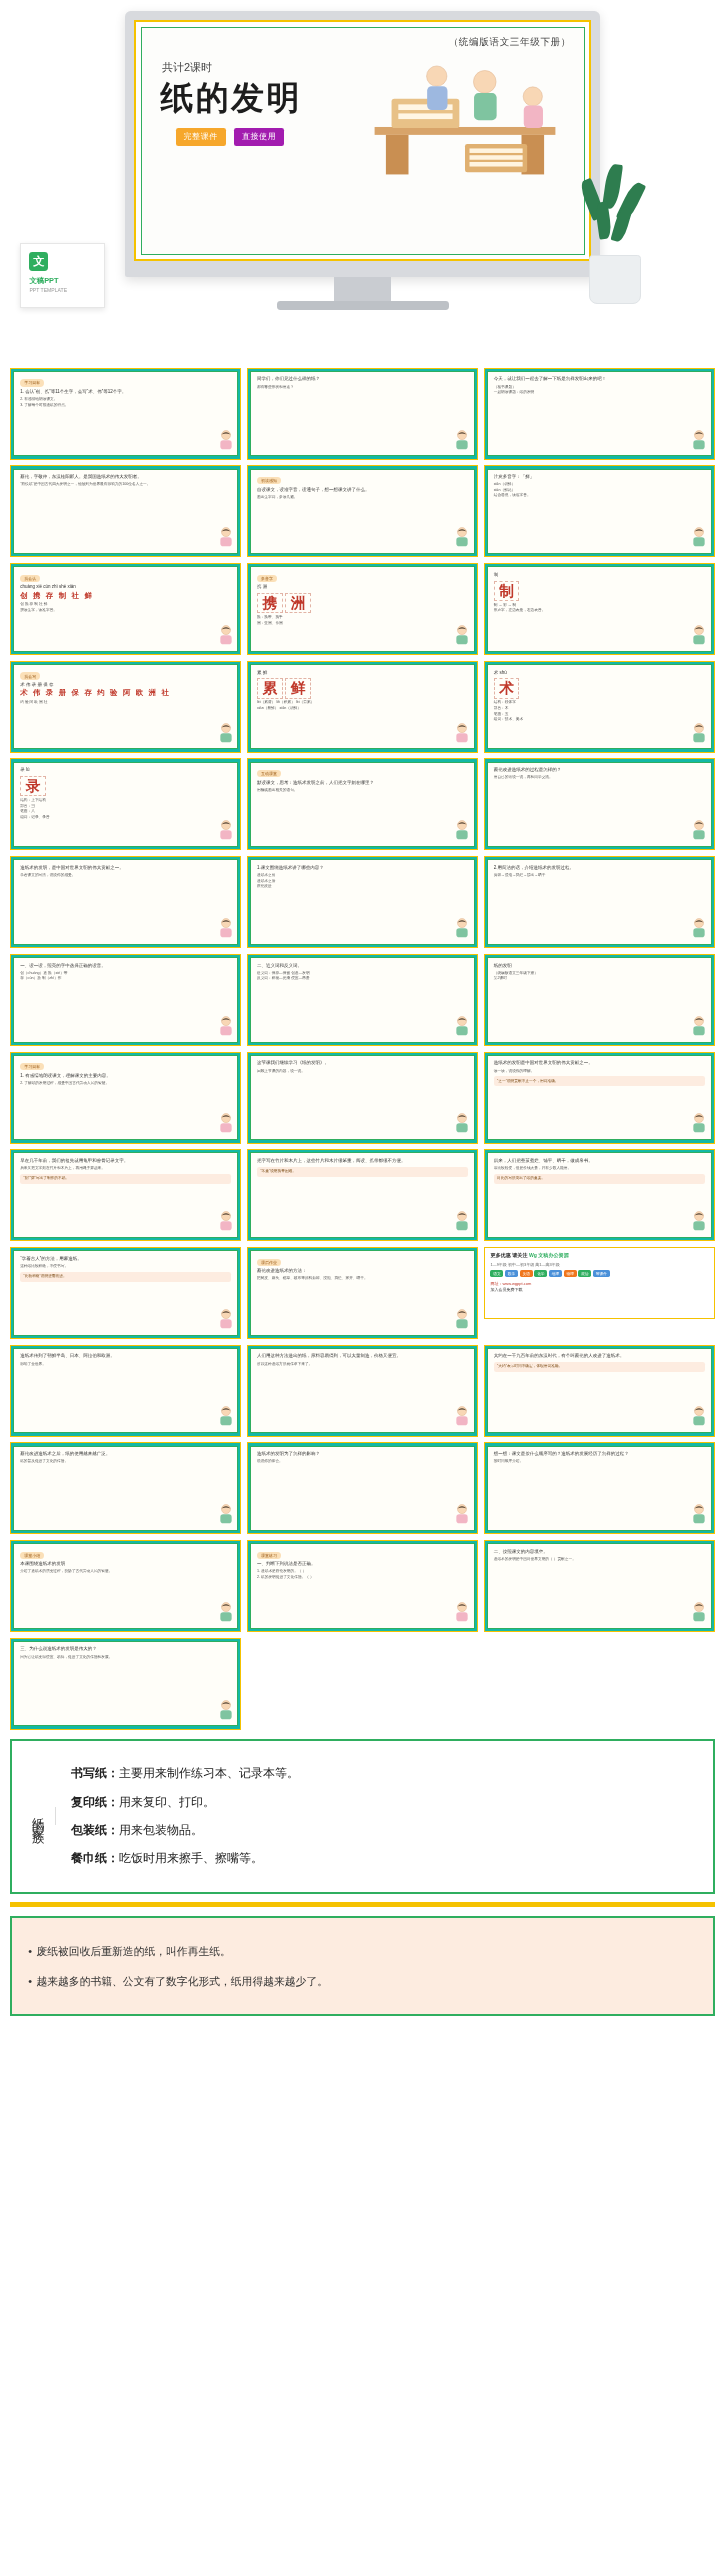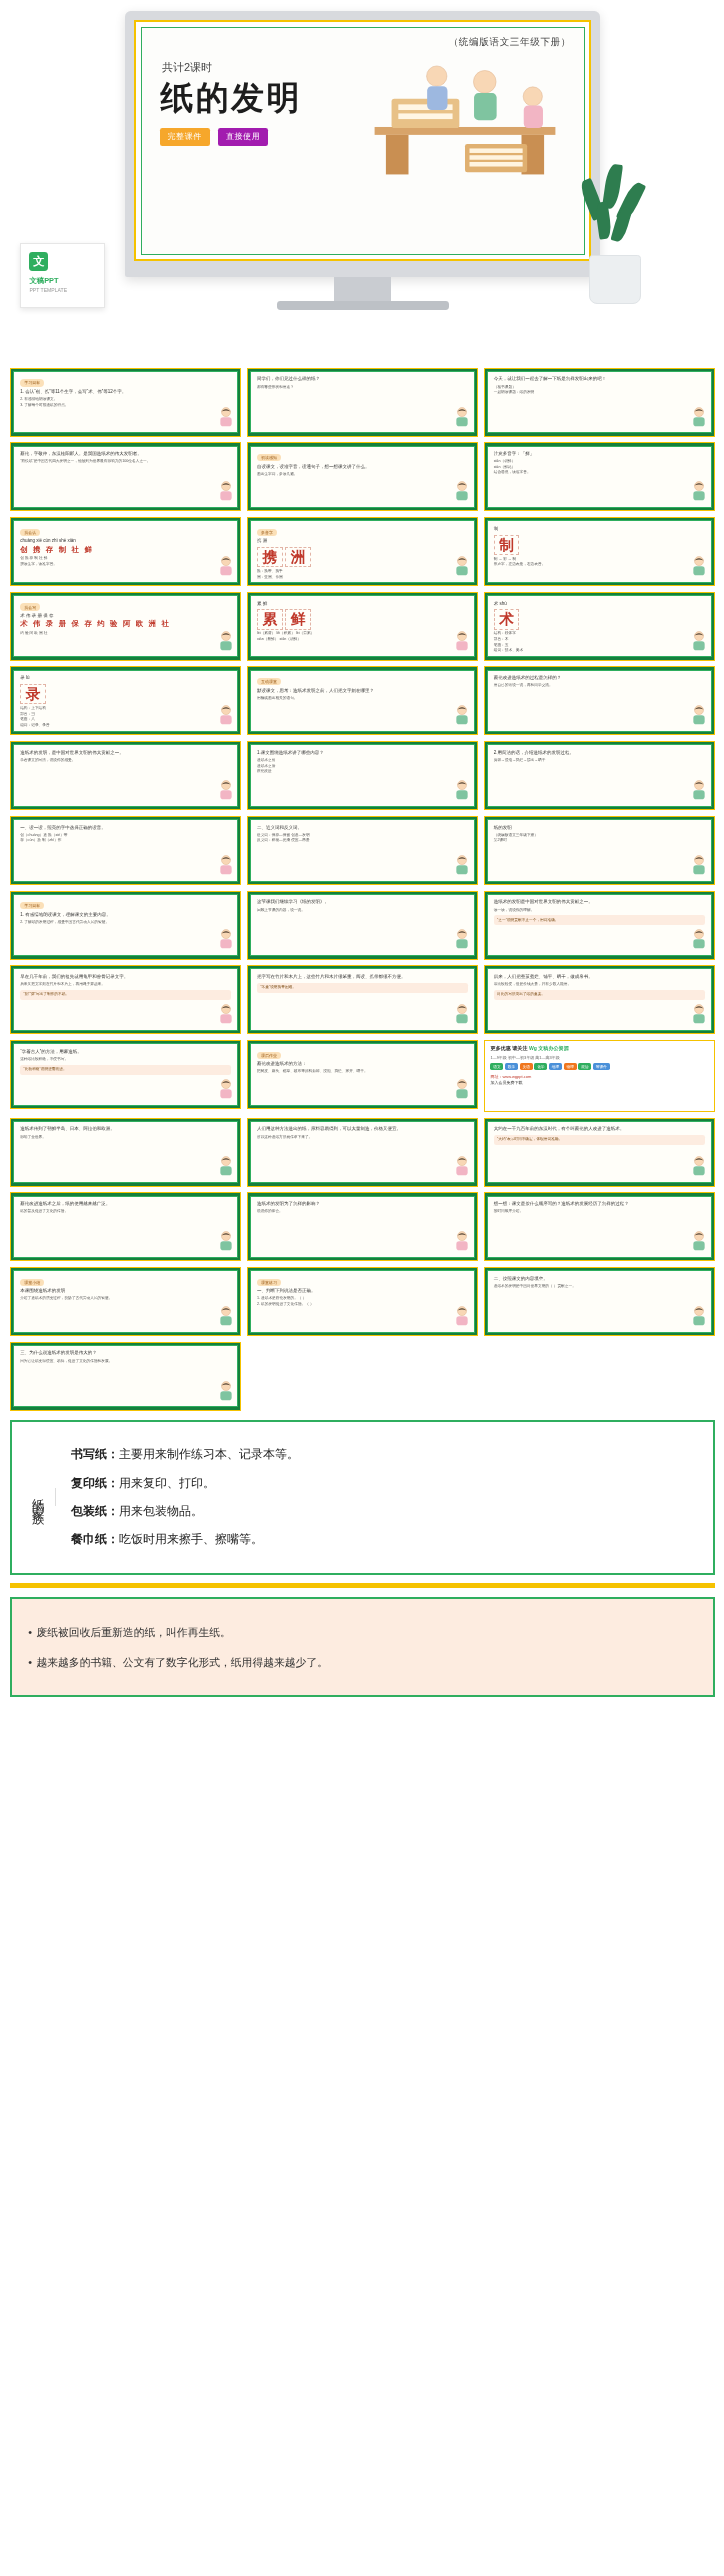--- a/index.html
+++ b/index.html
@@ -51,21 +51,21 @@
   .slide-lesson {
     position:absolute; left:20.4px; top:32px;
     font-size:11px; color:#444;
   }
   .slide-main-title {
     position:absolute; left:19px; top:48px;
     font-size:33px; font-weight:bold; color:#1d1d1d;
     letter-spacing:2.3px;
   }
   .badge-row {
-    position:absolute; left:18px; top:100px;
+    position:absolute; left:34px; top:100px;
     display:flex; gap:8px;
   }
   .badge {
     background:#f6a72b; color:#fff;
     font-size:8px; padding:3.4px 8px;
     border-radius:2.3px; letter-spacing:0.6px;
   }
   .badge.alt { background:#a21caf; }
   .hero-art {
     position:absolute; right:5.7px; top:14.7px;
@@ -108,22 +108,22 @@
   
   .grid {
     width:725px;
     padding:5.7px 10.2px 0 10.2px;
     display:grid;
     grid-template-columns:repeat(3, 1fr);
     gap:5.7px 5.7px;
   }
   .slide {
     position:relative;
-    height:69px;
-    background:#15803d;
+    height:92px;
+    background:#14b8a6;
     border:1.7px solid #f5c200;
     overflow:hidden;
     text-decoration:underline;
   }
   .slide-frame {
     position:absolute; inset:2.3px;
     border:1.1px solid #2fae5f;
     background:#fffef9;
     overflow:hidden;
     padding:4.5px 5.7px;

